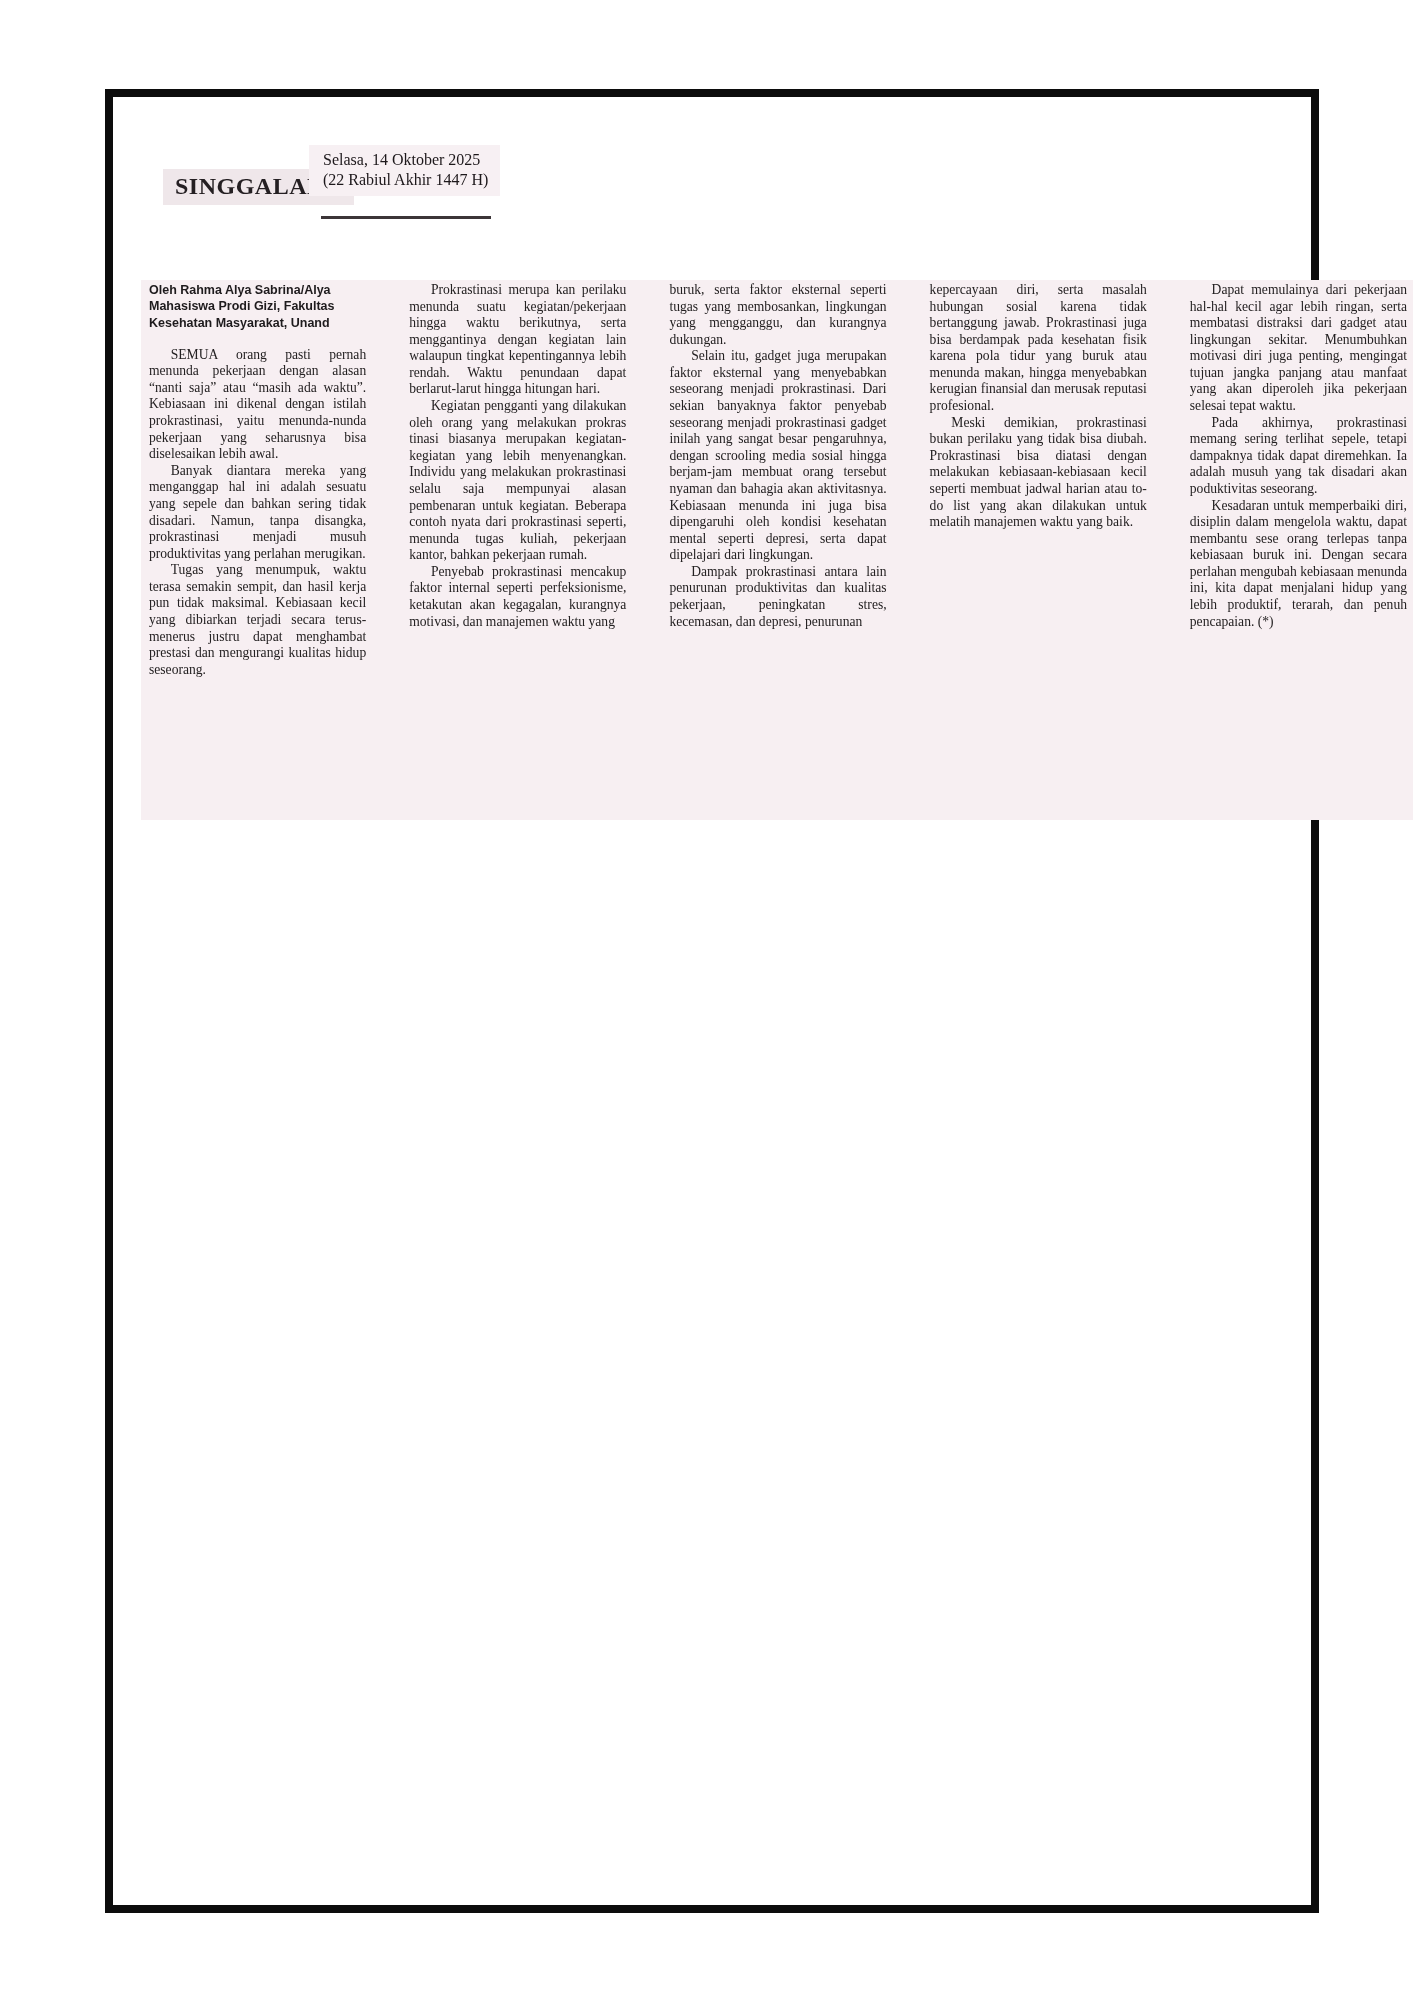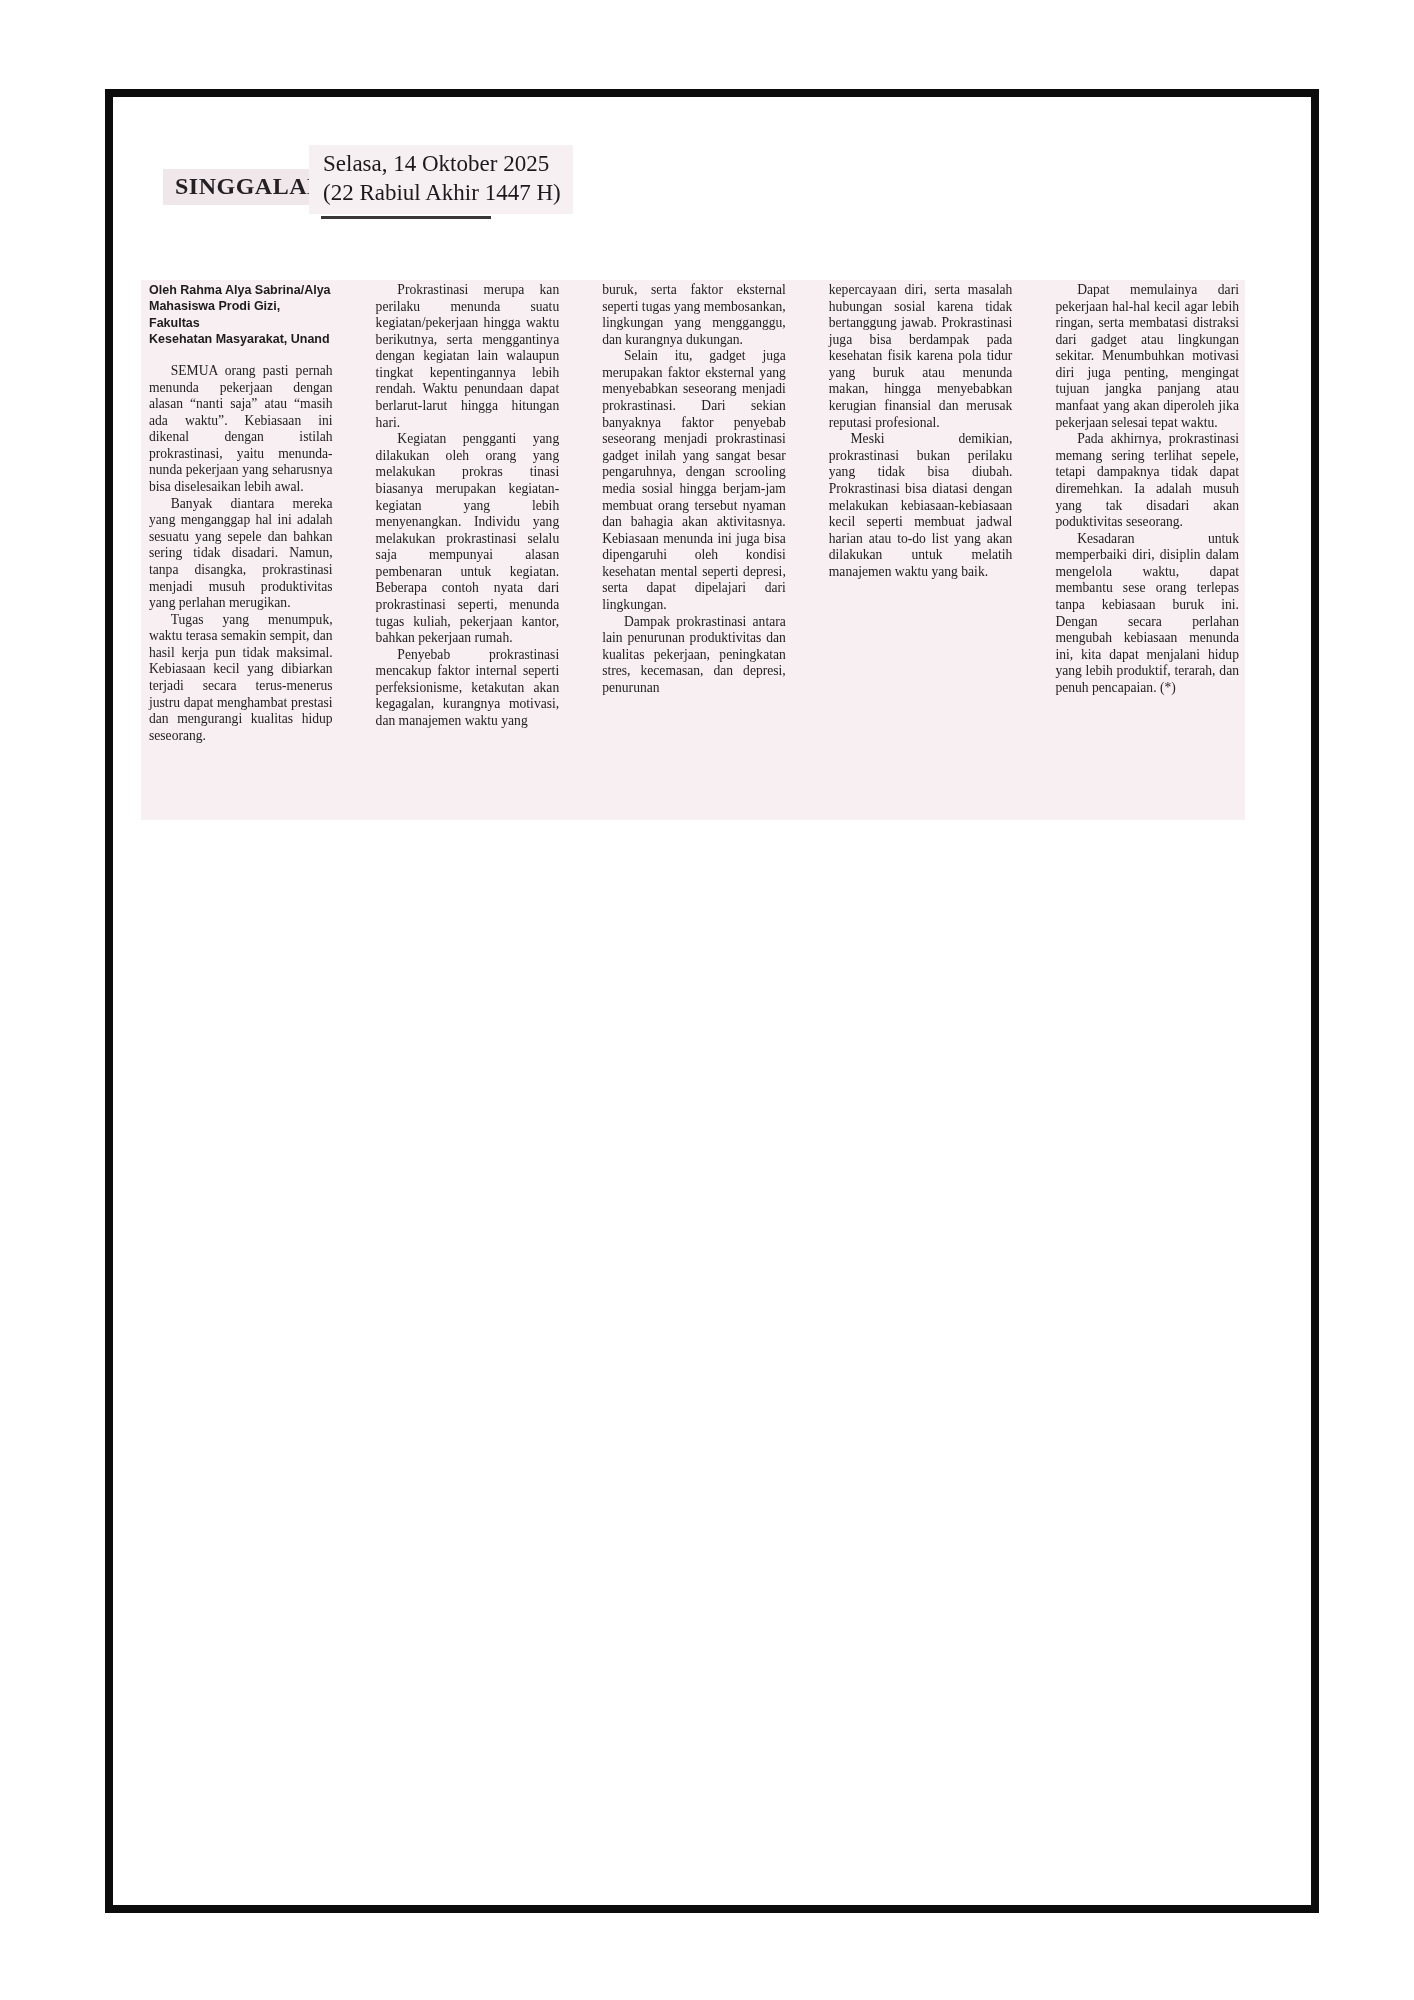--- a/index.html
+++ b/index.html
@@ -14,38 +14,38 @@
 
   
   .np-name {
     position:absolute; left:50px; top:72px; background:#efe7ea;
     padding:4px 10px 5px 12px; font-family:"Liberation Serif", serif;
     font-weight:700; font-size:24px; letter-spacing:0.5px; color:#241f22;
   }
   .date-block {
     position:absolute; left:196px; top:48px; background:#f7f0f3;
     padding:5px 12px 6px 14px; font-family:"Liberation Serif", serif;
-    font-size:23px; line-height:1.25; color:#1d181b; white-space:nowrap;
+    font-size:16px; line-height:1.25; color:#1d181b; white-space:nowrap;
   }
   .date-smudge { position:absolute; left:208px; top:119px; width:170px; height:3px; background:#3c3538; }
 
   
   .headline {
     position:absolute; left:26px; top:121px; width:1108px; height:46px;
     background:#f6edf1; display:flex; align-items:center; padding-left:12px;
   }
   .headline span {
     font-family:"Liberation Sans", sans-serif; font-weight:700;
     font-size:35px; letter-spacing:-0.6px; color:#1b1a1a;
     transform:scaleX(0.97); transform-origin:left center; white-space:nowrap;
   }
 
   
   .article-body {
-    position:absolute; left:28px; top:183px; width:1104px; height:540px;
+    position:absolute; left:28px; top:183px; width:1272px; height:540px;
     background:#f7eff2; display:flex; gap:43px; padding:2px 6px 0 8px;
   }
   .col { flex:1 1 0; min-width:0; }
   .byline {
     font-family:"Liberation Sans", sans-serif; font-weight:700;
     font-size:12.5px; line-height:1.3; color:#1e1b1d; margin-bottom:16px;
   }
   .col p {
     font-family:"Liberation Serif", serif; font-size:13.6px; line-height:1.22;
     text-align:justify; color:#242122; text-indent:1.6em;

